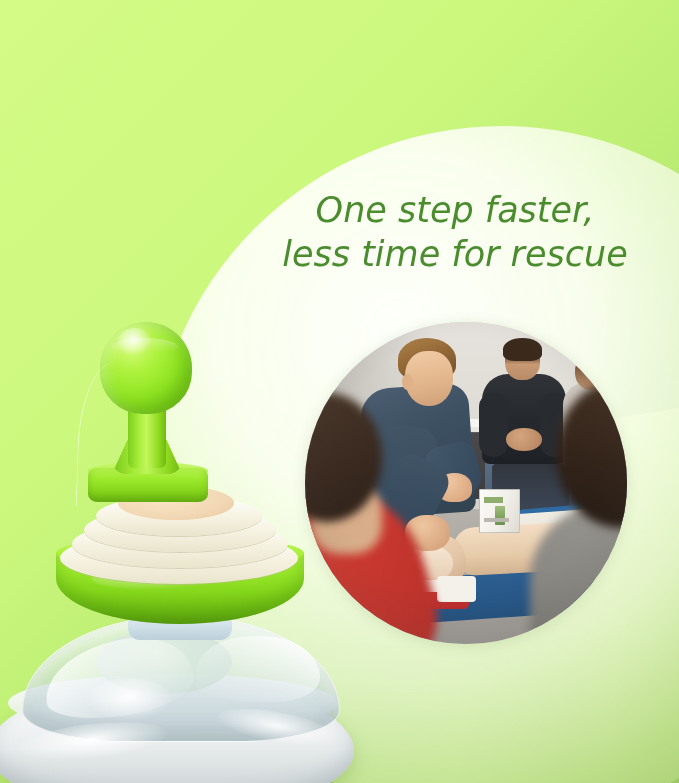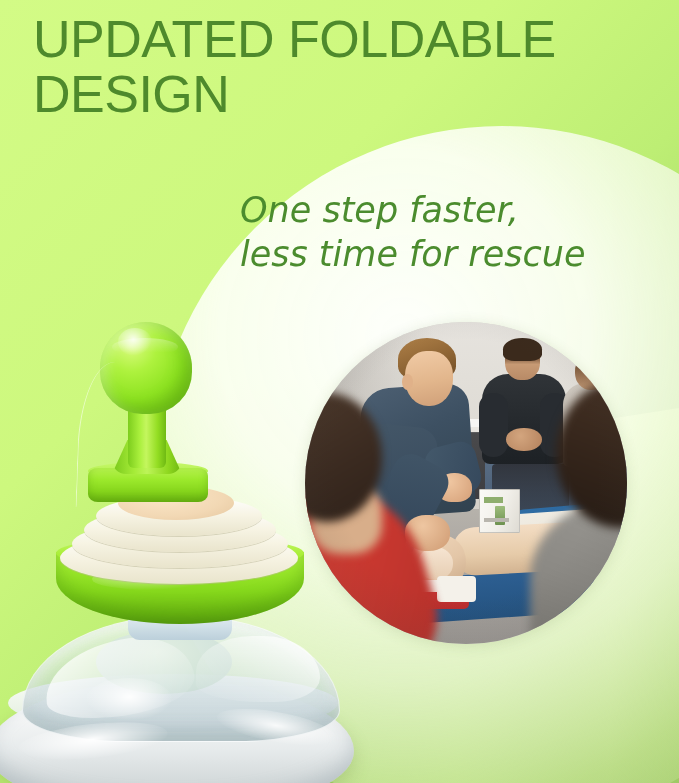--- a/index.html
+++ b/index.html
@@ -67,20 +67,21 @@
     text-transform: uppercase;
     white-space: pre-line;
   }
 
   
   .subheading {
     position: absolute;
     left: 240px;
     top: 188px;
     width: 430px;
+    text-align: center;
     font-family: "DejaVu Sans", sans-serif;
     font-style: italic;
     font-size: 35px;
     line-height: 1.26;
     font-weight: 400;
     color: #4b8c2e;
     white-space: pre-line;
   }
 
   
@@ -369,22 +370,20 @@
 </style>
 </head>
 <body>
 
 <div class="canvas">
 
   <div class="bg-wedge"></div>
   <div class="bg-darkcorner"></div>
   <div class="light-circle"></div>
 
-  <div class="headline">UPDATED FOLDABLE
-DESIGN</div>
 
   <div class="subheading">One step faster,
 less time for rescue</div>
 
   <div class="photo-circle">
     <div class="ph ph-wall"></div>
     <div class="ph ph-wall-shadow"></div>
     <div class="ph ph-floor"></div>
     <div class="ph ph-desk"></div>
     <div class="ph ph-paper"></div>

